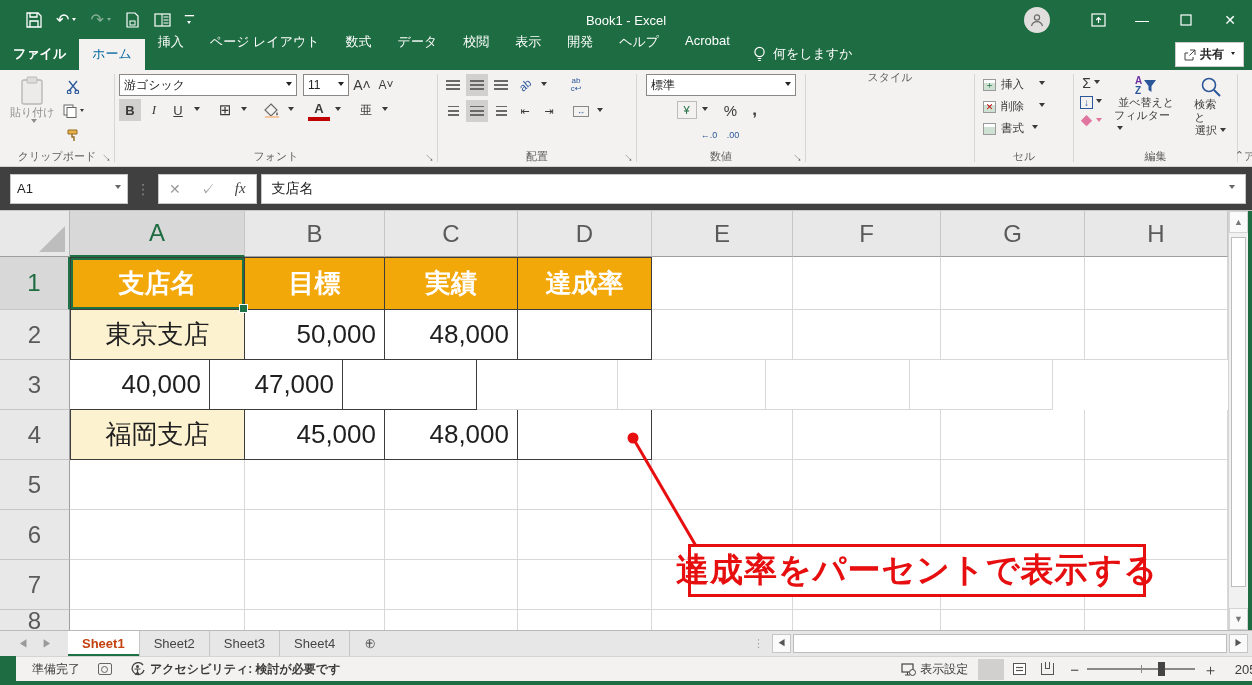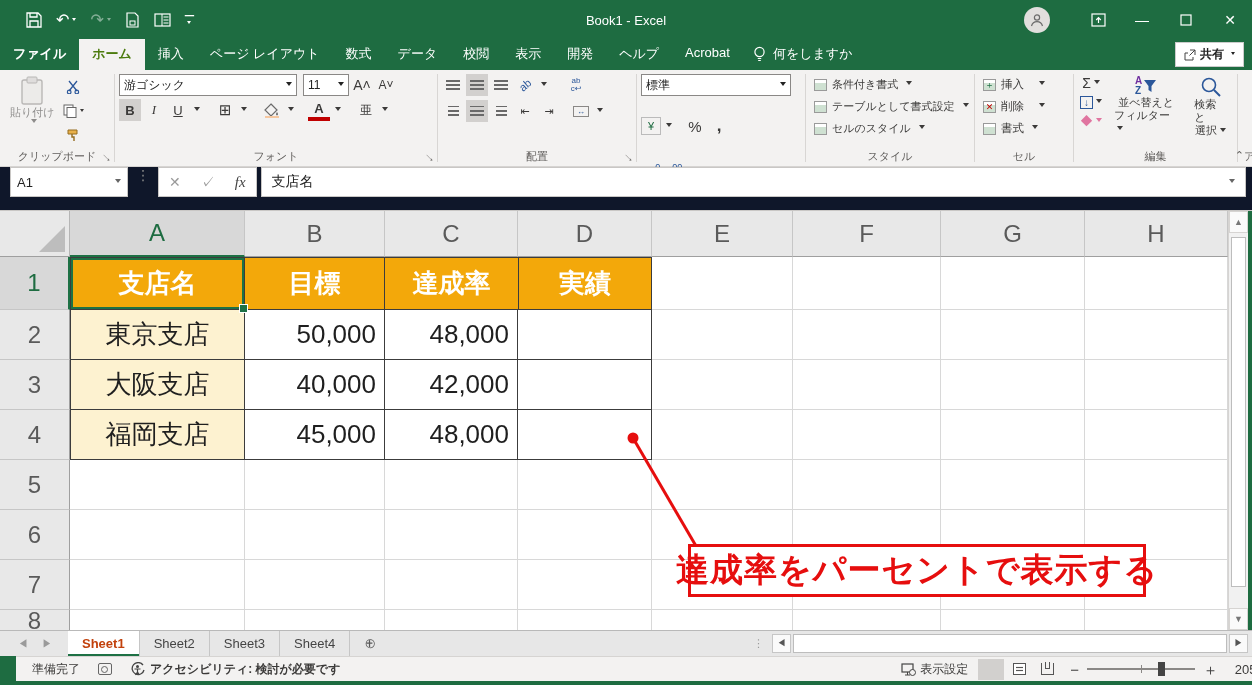--- a/index.html
+++ b/index.html
@@ -15,21 +15,21 @@
   .cv.small { border-width: 2.5px; border-top-width: 3.5px; }
   .win-title { position: absolute; left: 0; right: 0; text-align: center; font-size: 13px; color: #fff; pointer-events: none; }
   .tb-right { position: absolute; right: 0; top: 0; height: 40px; display: flex; align-items: center; }
   .avatar { width: 26px; height: 26px; border-radius: 50%; background: #E1DFDD; display: flex; align-items: center; justify-content: center; margin-right: 26px; }
   .winbtn { width: 44px; height: 40px; display: flex; align-items: center; justify-content: center; color: #fff; font-size: 14px; }
 
   
   .tabrow { position: absolute; left: 0; top: 40px; width: 100%; height: 30px; background: #1E6C41; display: flex; align-items: flex-end; color: #fff; }
   .rtab { padding: 6px 13px 7px; font-size: 13px; cursor: default; white-space: nowrap; }
   .rtab.file { font-weight: bold; }
-  .rtab.active { background: #F3F2F1; color: #4d7c0f; font-weight: bold; }
+  .rtab.active { background: #F3F2F1; color: #0369a1; font-weight: normal; margin-top: 12px; }
   .tellme { display: flex; align-items: center; gap: 7px; font-size: 13px; padding: 6px 10px 7px; }
   .share-btn { position: absolute; right: 8px; bottom: 3px; background: #fff; border: 1px solid #ccc; color: #222; font-size: 12px; font-weight: bold; padding: 3px 8px; display: flex; align-items: center; gap: 4px; }
 
   
   .ribbon { position: absolute; left: 0; top: 70px; width: 100%; height: 97px; background: #F3F2F1; border-bottom: 1px solid #D6D4D2; display: flex; color: #3b3a39; }
   .grp { display: flex; flex-direction: column; position: relative; flex: 0 0 auto; }
   .gsep { width: 1px; background: #D8D6D4; margin: 4px 0; flex: 0 0 auto; }
   .gbody { flex: 1; display: flex; align-items: flex-start; padding: 4px 4px 0; }
   .glabel { height: 17px; font-size: 11px; color: #605E5C; text-align: center; line-height: 15px; position: relative; }
   .launcher { position: absolute; right: 3px; bottom: 3px; font-size: 9px; color: #605E5C; line-height: 1; }
@@ -41,21 +41,21 @@
   .fcol { display: flex; flex-direction: column; gap: 2px; }
   .combo { background: #fff; border: 1px solid #8A8886; font-size: 12px; height: 22px; display: flex; align-items: center; padding: 0 4px; color: #222; }
   .bars { width: 14px; height: 11px; background: repeating-linear-gradient(#696969 0 1.5px, transparent 1.5px 4.2px); }
   .bars.short { width: 11px; }
   .stylebtn { display: flex; align-items: center; gap: 5px; font-size: 11px; height: 21px; white-space: nowrap; }
   .cellbtn { display: flex; align-items: center; gap: 5px; font-size: 11.5px; height: 21px; white-space: nowrap; }
   .sq { display: inline-block; width: 13px; height: 12px; border: 1px solid #9a9a9a; background: linear-gradient(#fff 0 3px, #cfe1d2 3px 100%); position: relative; font-size: 9px; line-height: 11px; text-align: center; }
   .collapse { position: absolute; right: 8px; bottom: 4px; color: #605E5C; font-size: 11px; }
 
   
-  .fxbar { position: absolute; left: 0; top: 167px; width: 100%; height: 44px; background: #0f172a; display: flex; align-items: flex-start; border-bottom: 1px solid #C9C7C5; }
+  .fxbar { position: absolute; left: 0; top: 167px; width: 100%; height: 44px; background: #404040; display: flex; align-items: center; border-bottom: 1px solid #C9C7C5; }
   .namebox { width: 118px; height: 30px; background: #fff; border: 1px solid #C9C7C5; margin-left: 10px; display: flex; align-items: center; padding: 0 6px; font-size: 13px; color: #222; }
   .namebox .cv { margin-left: auto; color: #666; }
   .fx-dots { color: #8a8a8a; font-size: 14px; padding: 0 8px; }
   .fxbtns { height: 30px; background: #fff; border: 1px solid #C9C7C5; display: flex; align-items: center; }
   .fxbtns span { padding: 0 10px; font-size: 14px; color: #9a9a9a; }
   .fxbtns .fx { font-family: "Liberation Serif", serif; font-style: italic; color: #444; font-size: 15px; }
   .fxinput { flex: 1; height: 30px; background: #fff; border: 1px solid #C9C7C5; margin: 0 6px 0 4px; display: flex; align-items: center; padding: 0 10px; font-size: 14px; color: #222; }
   .fxinput .cv { margin-left: auto; color: #666; }
 
   
@@ -328,21 +328,21 @@
               <span style="display:inline-block;width:16px;height:11px;border:1px solid #8a8886;font-size:8px;line-height:9px;text-align:center;color:#2b579a;">↔</span>
             </span>
             <span class="cv"></span>
         </div>
       </div>
       <div class="glabel"><span>配置</span><span class="launcher">↘</span></div>
     </div>
     <div class="gsep"></div>
 
     <div class="grp" style="width:168px;">
-      <div class="gbody" style="flex-direction:column;align-items:flex-start;gap:19px;">
+      <div class="gbody" style="flex-direction:column;align-items:center;gap:3px;">
         <div class="combo" style="width:150px;">
             <span>標準</span>
             <span class="cv" style="margin-left:auto;"></span>
           </div>
         <div class="frow">
           <span class="mini" style="color:#1E6C41;border:1px solid #bbb;height:18px;min-width:20px;font-size:11px;">¥</span>
             <span class="cv"></span>
           <span style="width:8px;"></span>
           <span class="mini" style="font-size:15px;">%</span>
           <span class="mini" style="font-size:17px;font-weight:bold;">,</span>
@@ -350,37 +350,20 @@
         <div class="frow" style="font-size:9px;color:#2b579a;">
           <span class="mini" style="font-size:9px;">←.0</span>
           <span class="mini" style="font-size:9px;">.00</span>
         </div>
       </div>
       <div class="glabel"><span>数値</span><span class="launcher">↘</span></div>
     </div>
     <div class="gsep"></div>
 
     <div class="grp" style="width:168px;">
-      <div class="gbody" style="flex-direction:column;align-items:flex-start;gap:1px;padding-left:8px;">
-        <div class="stylebtn">
-          <span class="sq"></span>
-          <span>条件付き書式</span>
-            <span class="cv"></span>
-        </div>
-        <div class="stylebtn">
-          <span class="sq"></span>
-          <span>テーブルとして書式設定</span>
-            <span class="cv"></span>
-        </div>
-        <div class="stylebtn">
-          <span class="sq"></span>
-          <span>セルのスタイル</span>
-            <span class="cv"></span>
-        </div>
-      </div>
       <div class="glabel"><span>スタイル</span></div>
     </div>
     <div class="gsep"></div>
 
     <div class="grp" style="width:98px;">
       <div class="gbody" style="flex-direction:column;align-items:flex-start;gap:1px;padding-left:8px;">
         <div class="cellbtn">
             <span class="sq" style="color:#1E7145;">＋</span>
             <span>挿入</span>
             <span class="cv" style="margin-left:10px;"></span>
@@ -481,43 +464,42 @@
         <div class="colhdr" style="width: 134px; height: 46px;">D</div>
         <div class="colhdr" style="width: 141px; height: 46px;">E</div>
         <div class="colhdr" style="width: 148px; height: 46px;">F</div>
         <div class="colhdr" style="width: 144px; height: 46px;">G</div>
         <div class="colhdr" style="width: 143px; height: 46px;">H</div>
       </div>
       <div class="g-row">
         <div class="rowhdr sel" style="height: 53px;">1</div>
         <div class="gcell hdr bl selected" style="width: 175px; height: 53px;">支店名</div>
         <div class="gcell hdr" style="width: 140px; height: 53px;">目標</div>
+        <div class="gcell hdr" style="width: 133px; height: 53px;">実績</div>
         <div class="gcell hdr" style="width: 134px; height: 53px;">達成率</div>
-        <div class="gcell hdr" style="width: 133px; height: 53px;">実績</div>
         <div class="gcell" style="width: 141px; height: 53px;"></div>
         <div class="gcell" style="width: 148px; height: 53px;"></div>
         <div class="gcell" style="width: 144px; height: 53px;"></div>
         <div class="gcell" style="width: 143px; height: 53px;"></div>
       </div>
       <div class="g-row">
         <div class="rowhdr" style="height: 50px;">2</div>
         <div class="gcell namec bl" style="width: 175px; height: 50px;">東京支店</div>
         <div class="gcell numc" style="width: 140px; height: 50px;">50,000</div>
         <div class="gcell numc" style="width: 133px; height: 50px;">48,000</div>
         <div class="gcell ratec" style="width: 134px; height: 50px;"></div>
         <div class="gcell" style="width: 141px; height: 50px;"></div>
         <div class="gcell" style="width: 148px; height: 50px;"></div>
         <div class="gcell" style="width: 144px; height: 50px;"></div>
         <div class="gcell" style="width: 143px; height: 50px;"></div>
       </div>
       <div class="g-row">
         <div class="rowhdr" style="height: 50px;">3</div>
-        <div class="gcell namec bl" style="width: 175px; height: 50px;">大阪支店</div>
         <div class="gcell numc" style="width: 140px; height: 50px;">40,000</div>
-        <div class="gcell numc" style="width: 133px; height: 50px;">42,000</div>
+        <div class="gcell numc" style="width: 133px; height: 50px;">47,000</div>
         <div class="gcell ratec" style="width: 134px; height: 50px;"></div>
         <div class="gcell" style="width: 141px; height: 50px;"></div>
         <div class="gcell" style="width: 148px; height: 50px;"></div>
         <div class="gcell" style="width: 144px; height: 50px;"></div>
         <div class="gcell" style="width: 143px; height: 50px;"></div>
       </div>
       <div class="g-row">
         <div class="rowhdr" style="height: 50px;">4</div>
         <div class="gcell namec bl" style="width: 175px; height: 50px;">福岡支店</div>
         <div class="gcell numc" style="width: 140px; height: 50px;">45,000</div>

